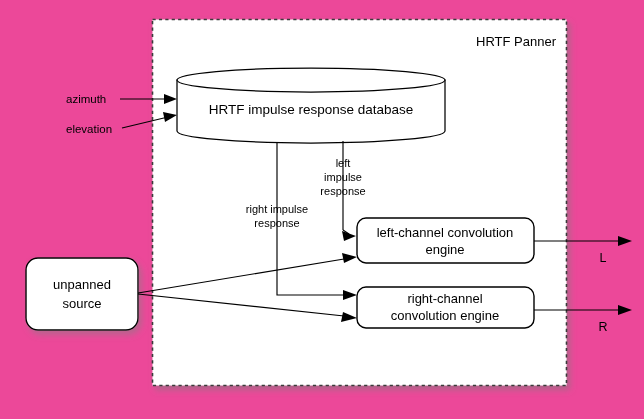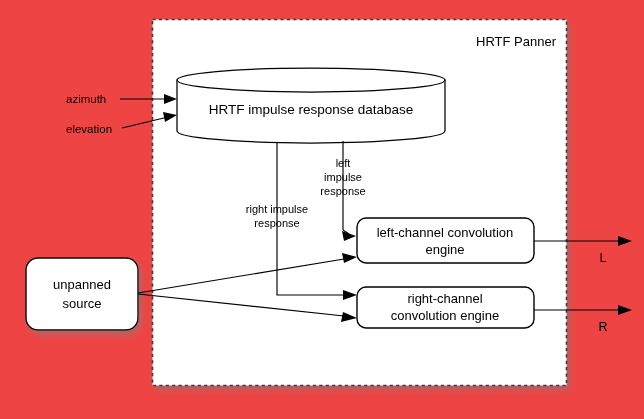--- a/index.html
+++ b/index.html
@@ -9,21 +9,21 @@
     background: #ffffff;
   }
   body {
     font-family: "Liberation Sans", sans-serif;
     -webkit-font-smoothing: antialiased;
   }
   #stage {
     position: relative;
     width: 644px;
     height: 419px;
-    background: #ef4444;
+    background: #ec4899;
     overflow: hidden;
   }
   #diagram-svg {
     position: absolute;
     left: 0;
     top: 0;
     width: 644px;
     height: 419px;
   }
   .dia-text {

